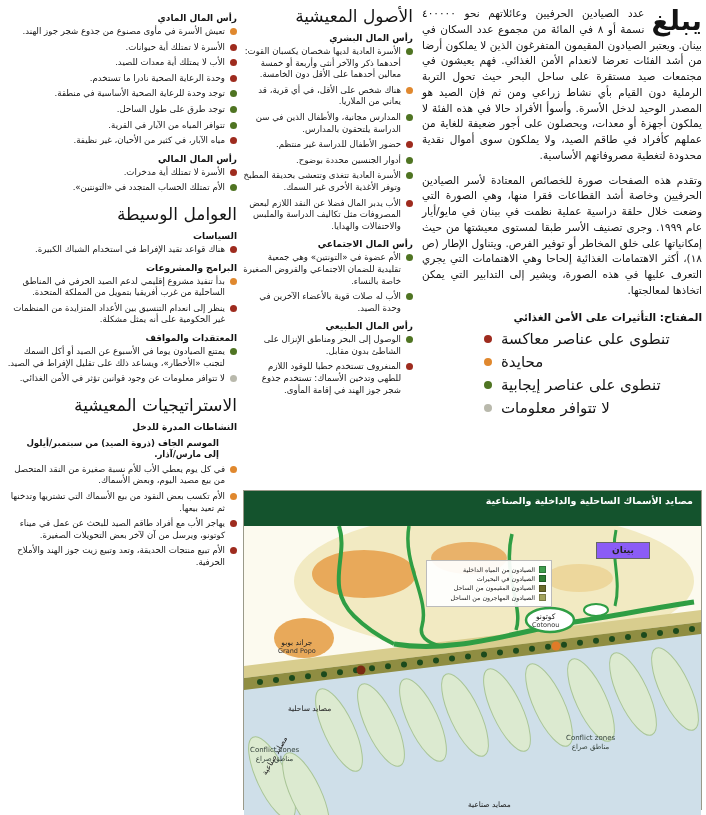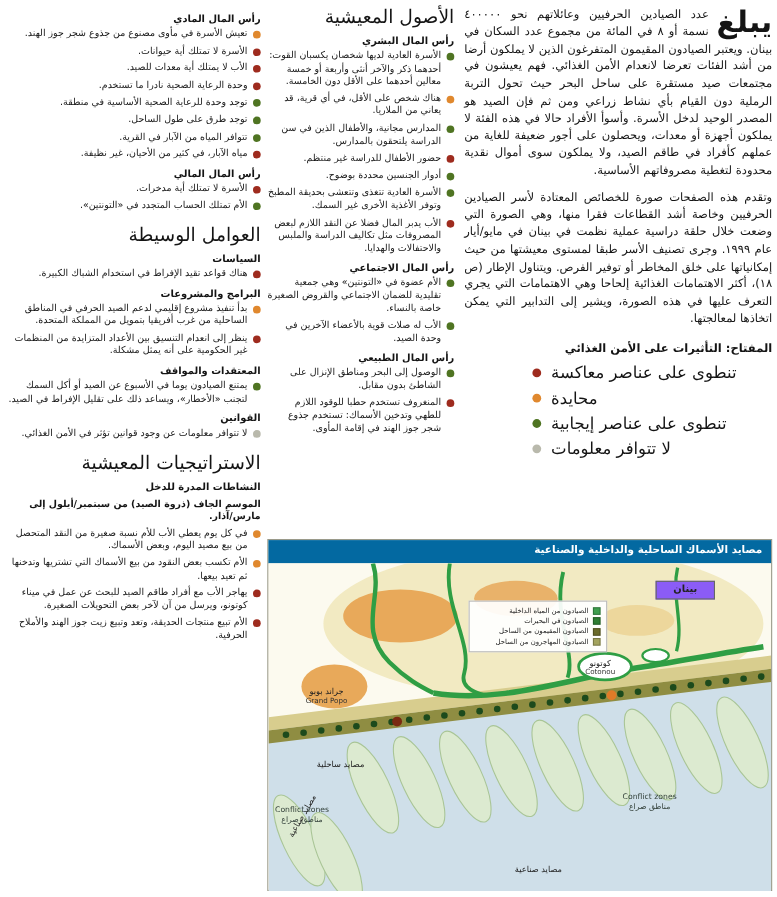--- a/index.html
+++ b/index.html
@@ -11,28 +11,28 @@
   .lead p{margin:0 0 9px;font-size:10.5px;line-height:1.5;text-align:justify}
   .dropword{float:right;font-size:27px;font-weight:bold;line-height:.95;margin-left:7px;margin-top:2px}
   .key{margin-top:12px}
   .key-title{font-weight:bold;font-size:10.5px;margin-bottom:7px}
   .key-row{display:flex;direction:ltr;align-items:center;gap:9px;padding-left:62px;margin:5px 0}
   .key-row .label{direction:rtl;font-size:15px}
   .dot{width:8px;height:8px;border-radius:50%;flex:0 0 auto}
   .dot-red{background:#9e2b1e}.dot-orange{background:#e0882e}.dot-green{background:#4f7422}.dot-gray{background:#b9b9ac}
   .h1{font-size:17px;font-weight:normal;margin:10px 0 4px}
   .h2{font-size:9px;font-weight:bold;margin:7px 0 3px}
-  .plain{font-size:8.6px;font-weight:bold;margin:6px 0 3px;line-height:1.35}
+  .plain{font-size:8.6px;font-weight:bold;margin:6px 18px 3px;line-height:1.35}
   .li{display:flex;gap:5px;margin:0 0 4px;align-items:flex-start}
   .li .dot{margin-top:2px;width:7px;height:7px}
   .li-text{font-size:8.6px;line-height:1.35}
   .col-mid .h1{margin-top:0}
   
   .map-panel{position:absolute;left:243px;top:490px;width:459px;height:320px;border:1px solid #9a9a8a;background:#fdfcf2;box-sizing:border-box}
-  .map-title{height:21px;background:#0369a1;color:#fff;font-size:9.5px;font-weight:bold;line-height:20px;padding:0 8px}
+  .map-title{height:35px;background:#14532d;color:#fff;font-size:9.5px;font-weight:bold;line-height:20px;padding:0 8px}
   .map-body{position:relative;width:457px;height:298px;overflow:hidden}
   .map-body svg{position:absolute;left:0;top:0}
   .overlay{position:absolute;font-size:7.5px;line-height:1.25;color:#222;white-space:nowrap}
   .country-box{left:352px;top:16px;width:52px;height:15px;background:#8b5cf6;border:1px solid #666;font-weight:bold;font-size:9px;text-align:center;line-height:15px}
   .m-legend{left:182px;top:34px;width:126px;background:rgba(255,255,255,.93);border:1px solid #bbb;padding:3px 5px;box-sizing:border-box;white-space:normal}
   .m-legend-row{display:flex;align-items:center;gap:4px;margin:2px 0;direction:rtl}
   .sq{width:7px;height:7px;flex:0 0 auto;border:1px solid rgba(0,0,0,.25);box-sizing:border-box}
   .m-legend-row .label{font-size:6.3px;line-height:1.15}
   .place{text-align:center}
   .place .en{font-size:6.5px;color:#333}
@@ -182,21 +182,20 @@
         </div>
         <div class="li">
           <span class="dot dot-red"></span>
           <span class="li-text">ينظر إلى انعدام التنسيق بين الأعداد المتزايدة من المنظمات غير الحكومية على أنه يمثل مشكلة.</span>
         </div>
         <div class="h2">المعتقدات والمواقف</div>
         <div class="li">
           <span class="dot dot-green"></span>
           <span class="li-text">يمتنع الصيادون يوما في الأسبوع عن الصيد أو أكل السمك لتجنب «الأخطار»، ويساعد ذلك على تقليل الإفراط في الصيد.</span>
         </div>
-        <div class="h2">القوانين</div>
         <div class="li">
           <span class="dot dot-gray"></span>
           <span class="li-text">لا تتوافر معلومات عن وجود قوانين تؤثر في الأمن الغذائي.</span>
         </div>
         <div class="h1">الاستراتيجيات المعيشية</div>
         <div class="h2">النشاطات المدرة للدخل</div>
         <div class="plain">الموسم الجاف (ذروة الصيد) من سبتمبر/أيلول إلى مارس/آذار.</div>
         <div class="li">
           <span class="dot dot-orange"></span>
           <span class="li-text">في كل يوم يعطي الأب للأم نسبة صغيرة من النقد المتحصل من بيع مصيد اليوم، وبعض الأسماك.</span>

